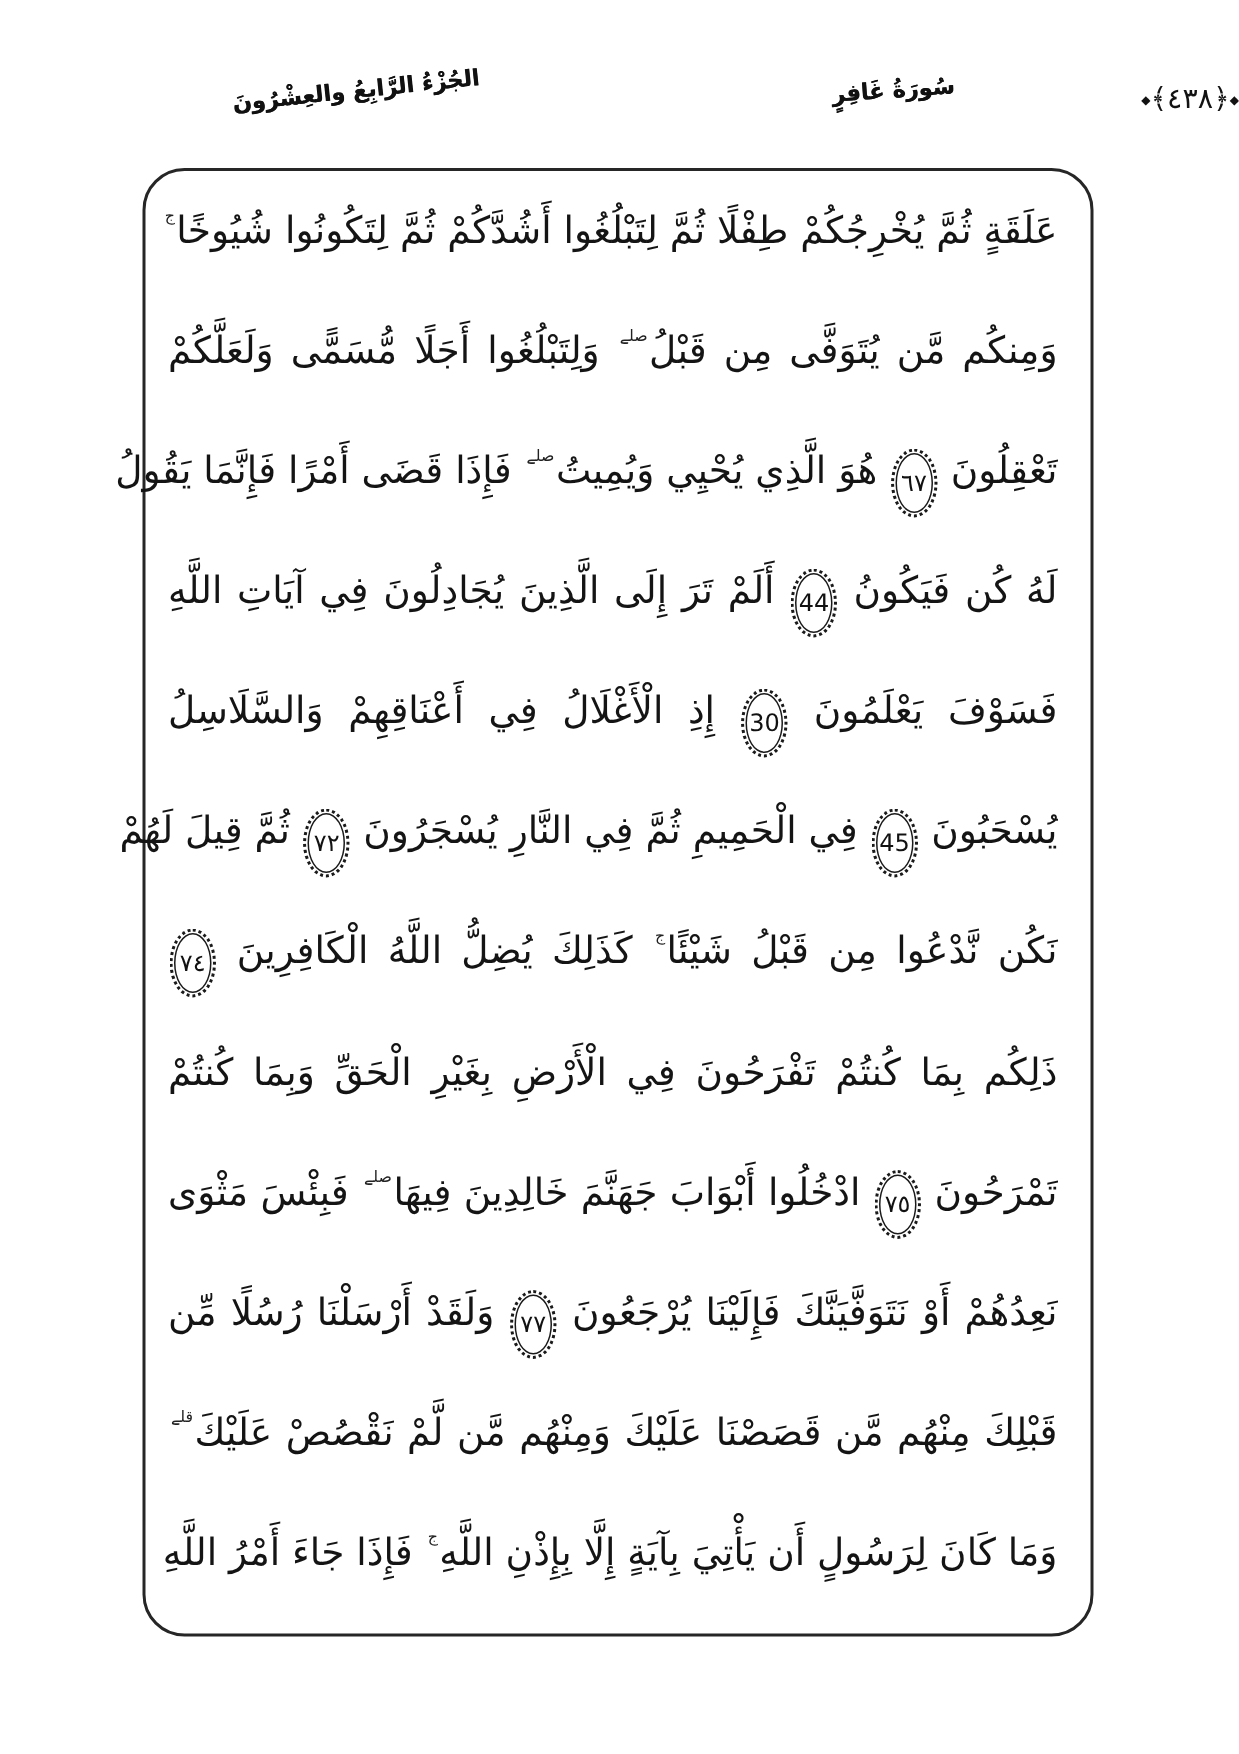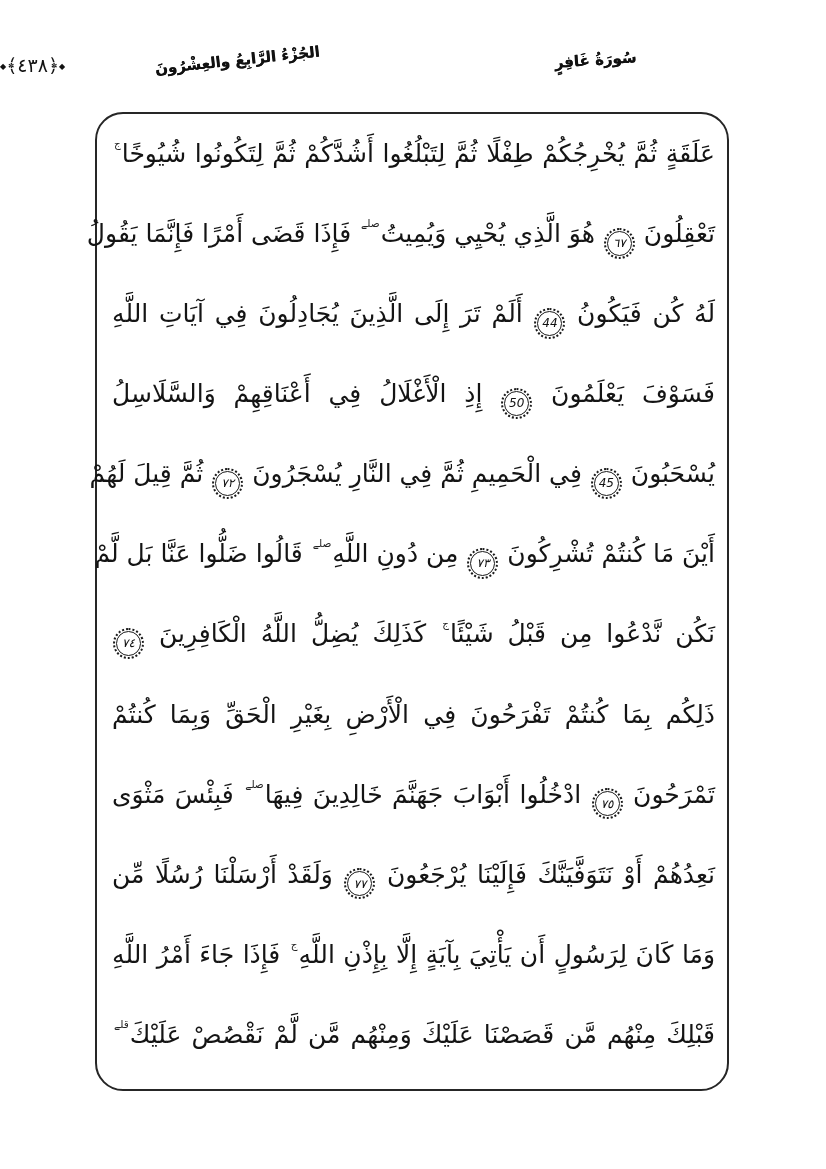--- a/index.html
+++ b/index.html
@@ -15,45 +15,45 @@
   
   .hdr-ornament {
     position:absolute; text-align:center; font-weight:bold;
     color:#111; font-size:15px; line-height:1.1;
     text-shadow:0.3px 0 #111;
     white-space:nowrap;
   }
   .juz  { left:160px; top:52px; width:160px; transform:rotate(-6deg); }
   .surah{ left:538px; top:52px; width:115px; transform:rotate(-4deg); }
   .page-num {
-    position:absolute; left:0; right:0; top:54px; text-align:left;
+    position:absolute; left:0; right:0; top:54px; text-align:right;
     font-size:19px; color:#121212; direction:rtl; letter-spacing:1px;
   }
   .pn-orn { font-size:8px; vertical-align:3px; letter-spacing:0; }
 
   
   .frame {
     position:absolute; left:95px; top:112px; width:634px; height:979px;
     border:2px solid var(--border); border-radius:28px;
-    padding:8px 12px 6px 15px; background:var(--bg);
+    padding:8px 22px 6px 15px; background:var(--bg);
   }
   .lines { height:100%; display:flex; flex-direction:column; direction:rtl; }
   .line {
     flex:1; direction:rtl; white-space:nowrap; overflow:visible;
     font-size:25px; line-height:63px; color:#141414;
     text-align:justify; text-align-last:justify; text-justify:inter-word;
   }
   .qtxt { }
   .ayah {
     display:inline-flex; align-items:center; justify-content:center;
-    width:25px; height:25px; border-radius:50%;
+    width:25px; height:40px; border-radius:50%;
     border:1.4px solid #1a1a1a;
     outline:2.4px dotted #1a1a1a; outline-offset:1px;
-    font-size:12px; line-height:1; vertical-align:-5px;
-    margin:0 4px; color:#111; flex:none;font-style:italic;
+    font-size:16px; line-height:1; vertical-align:-5px;
+    margin:0 4px; color:#111; flex:none;
   }
   .waqf {
     display:inline-block; position:relative; top:-15px;
     font-size:10.5px; line-height:1; color:#222;
     margin:0 1px 0 2px;
   }
 </style>
 </head>
 <body>
 
@@ -63,27 +63,27 @@
 
   <div class="page-num">
     <span class="pn-orn">◆</span><span>﴿</span><span>٤٣٨</span><span>﴾</span><span class="pn-orn">◆</span>
   </div>
 
   <div class="hdr-ornament surah">سُورَةُ غَافِرٍ</div>
 
   <div class="frame">
     <div class="lines" id="lines">
         <div class="line" dir="rtl"><span class="qtxt">عَلَقَةٍ ثُمَّ يُخْرِجُكُمْ طِفْلًا ثُمَّ لِتَبْلُغُوا أَشُدَّكُمْ ثُمَّ لِتَكُونُوا شُيُوخًا</span><span class="waqf">ج</span></div>
+        <div class="line" dir="rtl"><span class="qtxt">وَمِنكُم مَّن يُتَوَفَّى مِن قَبْلُ</span><span class="waqf">صلے</span> <span class="qtxt">وَلِتَبْلُغُوا أَجَلًا مُّسَمًّى وَلَعَلَّكُمْ</span></div>
         <div class="line" dir="rtl"><span class="qtxt">تَعْقِلُونَ</span> <span class="ayah">٦٧</span> <span class="qtxt">هُوَ الَّذِي يُحْيِي وَيُمِيتُ</span><span class="waqf">صلے</span> <span class="qtxt">فَإِذَا قَضَى أَمْرًا فَإِنَّمَا يَقُولُ</span></div>
         <div class="line" dir="rtl"><span class="qtxt">لَهُ كُن فَيَكُونُ</span> <span class="ayah">44</span> <span class="qtxt">أَلَمْ تَرَ إِلَى الَّذِينَ يُجَادِلُونَ فِي آيَاتِ اللَّهِ</span></div>
-        <div class="line" dir="rtl"><span class="qtxt">فَسَوْفَ يَعْلَمُونَ</span> <span class="ayah">50</span> <span class="qtxt">إِذِ الْأَغْلَالُ فِي أَعْنَاقِهِمْ وَالسَّلَاسِلُ</span></div>
+        <div class="line" dir="rtl"><span class="qtxt">فَسَوْفَ يَعْلَمُونَ</span> <span class="ayah">30</span> <span class="qtxt">إِذِ الْأَغْلَالُ فِي أَعْنَاقِهِمْ وَالسَّلَاسِلُ</span></div>
         <div class="line" dir="rtl"><span class="qtxt">يُسْحَبُونَ</span> <span class="ayah">45</span> <span class="qtxt">فِي الْحَمِيمِ ثُمَّ فِي النَّارِ يُسْجَرُونَ</span> <span class="ayah">٧٢</span> <span class="qtxt">ثُمَّ قِيلَ لَهُمْ</span></div>
-        <div class="line" dir="rtl"><span class="qtxt">أَيْنَ مَا كُنتُمْ تُشْرِكُونَ</span> <span class="ayah">٧٣</span> <span class="qtxt">مِن دُونِ اللَّهِ</span><span class="waqf">صلے</span> <span class="qtxt">قَالُوا ضَلُّوا عَنَّا بَل لَّمْ</span></div>
         <div class="line" dir="rtl"><span class="qtxt">نَكُن نَّدْعُوا مِن قَبْلُ شَيْئًا</span><span class="waqf">ج</span> <span class="qtxt">كَذَلِكَ يُضِلُّ اللَّهُ الْكَافِرِينَ</span> <span class="ayah">٧٤</span></div>
         <div class="line" dir="rtl"><span class="qtxt">ذَلِكُم بِمَا كُنتُمْ تَفْرَحُونَ فِي الْأَرْضِ بِغَيْرِ الْحَقِّ وَبِمَا كُنتُمْ</span></div>
         <div class="line" dir="rtl"><span class="qtxt">تَمْرَحُونَ</span> <span class="ayah">٧٥</span> <span class="qtxt">ادْخُلُوا أَبْوَابَ جَهَنَّمَ خَالِدِينَ فِيهَا</span><span class="waqf">صلے</span> <span class="qtxt">فَبِئْسَ مَثْوَى</span></div>
         <div class="line" dir="rtl"><span class="qtxt">نَعِدُهُمْ أَوْ نَتَوَفَّيَنَّكَ فَإِلَيْنَا يُرْجَعُونَ</span> <span class="ayah">٧٧</span> <span class="qtxt">وَلَقَدْ أَرْسَلْنَا رُسُلًا مِّن</span></div>
+        <div class="line" dir="rtl"><span class="qtxt">قَبْلِكَ مِنْهُم مَّن قَصَصْنَا عَلَيْكَ وَمِنْهُم مَّن لَّمْ نَقْصُصْ عَلَيْكَ</span><span class="waqf">قلے</span></div>
         <div class="line" dir="rtl"><span class="qtxt">وَمَا كَانَ لِرَسُولٍ أَن يَأْتِيَ بِآيَةٍ إِلَّا بِإِذْنِ اللَّهِ</span><span class="waqf">ج</span> <span class="qtxt">فَإِذَا جَاءَ أَمْرُ اللَّهِ</span></div>
-        <div class="line" dir="rtl"><span class="qtxt">قَبْلِكَ مِنْهُم مَّن قَصَصْنَا عَلَيْكَ وَمِنْهُم مَّن لَّمْ نَقْصُصْ عَلَيْكَ</span><span class="waqf">قلے</span></div>
       </div>
   </div>
 
 </div>
 
 </body></html>

